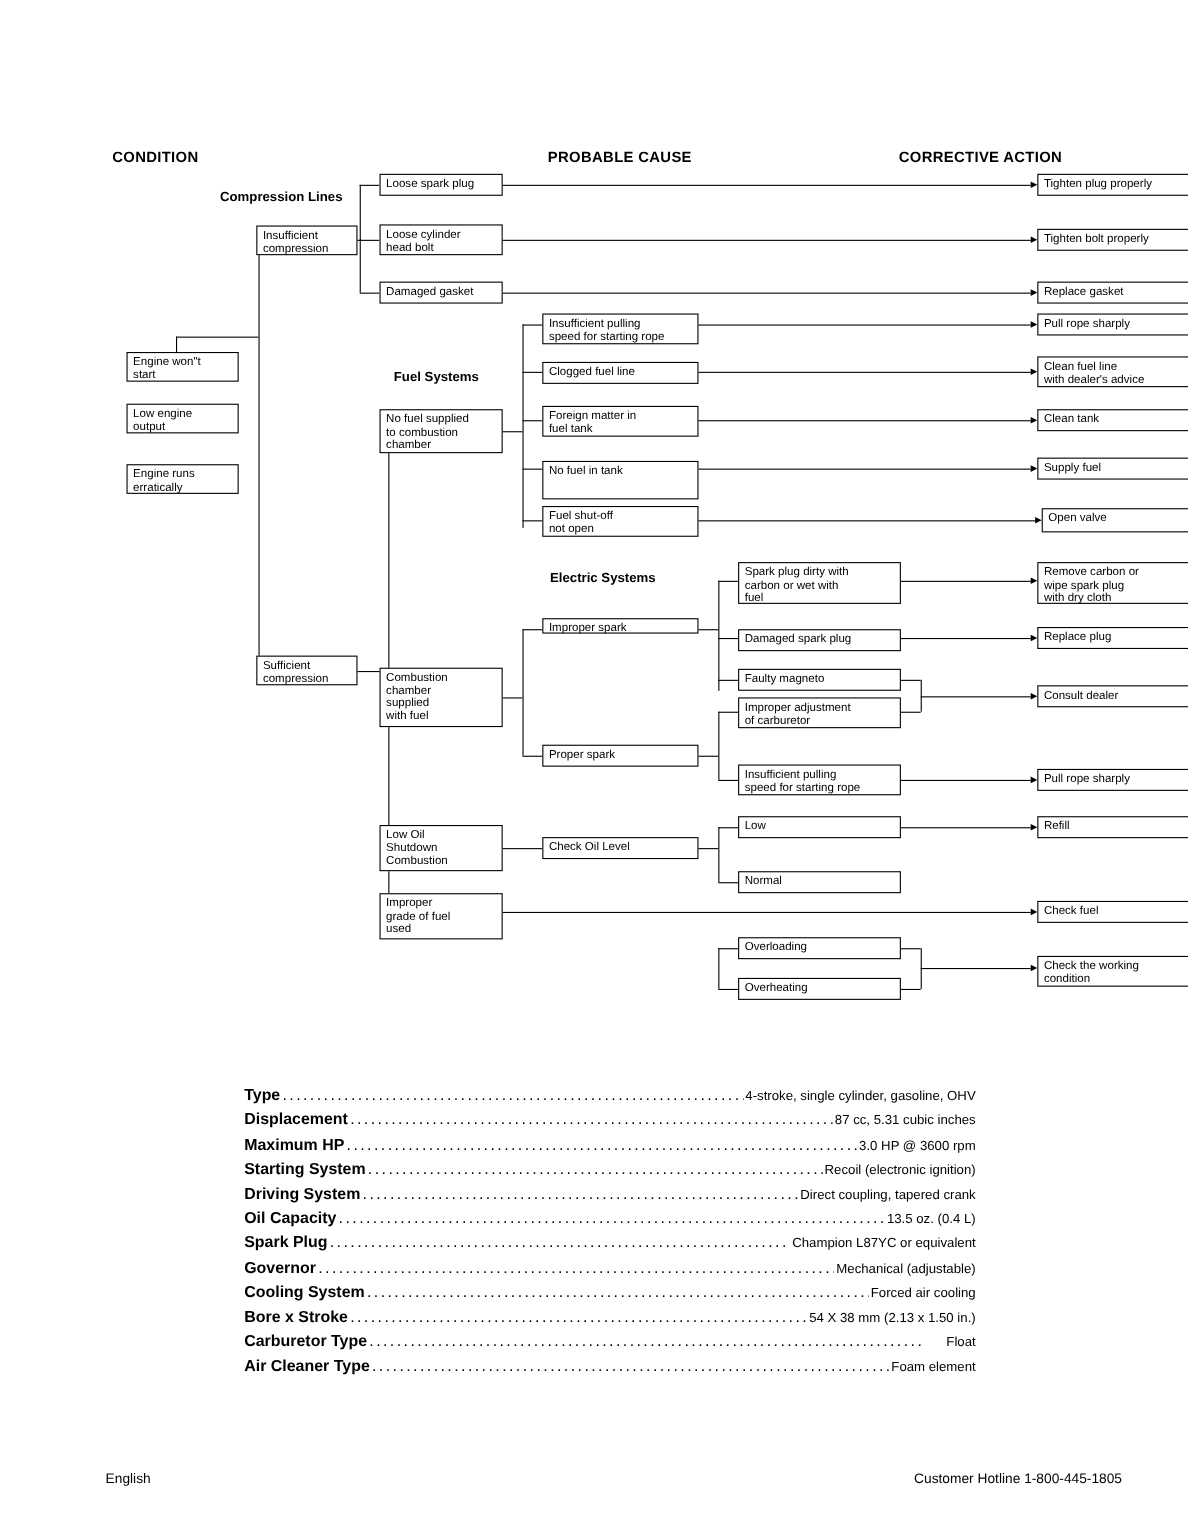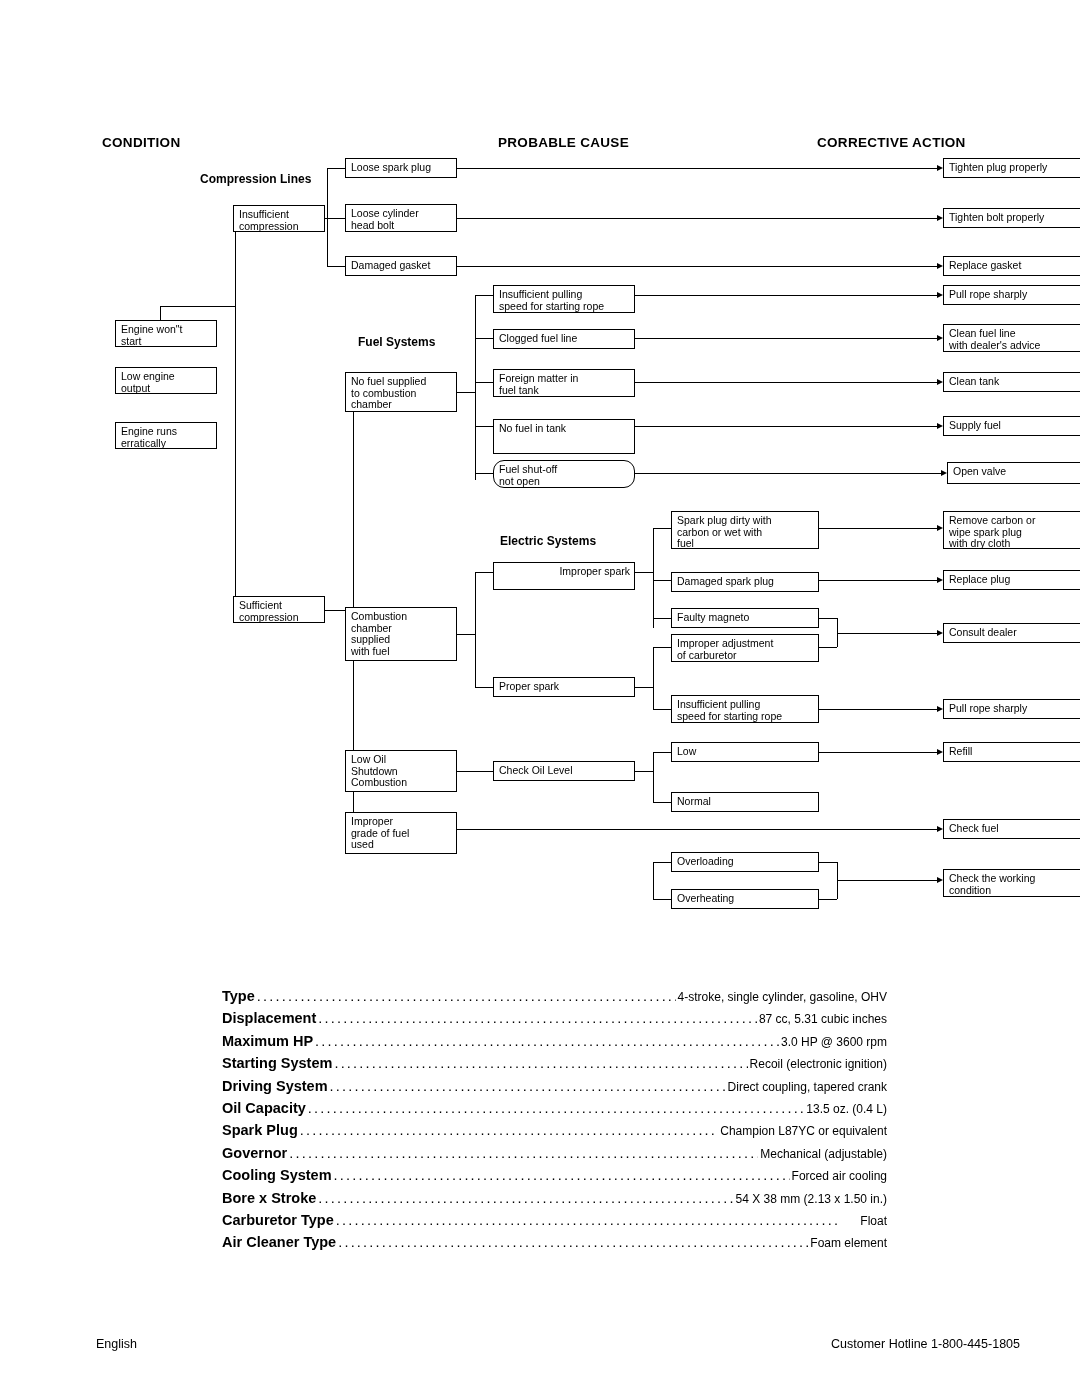--- a/index.html
+++ b/index.html
@@ -140,21 +140,21 @@
 
 
   <div class="col-head" id="head-condition">CONDITION</div>
   <div class="col-head" id="head-cause">PROBABLE CAUSE</div>
   <div class="col-head" id="head-action">CORRECTIVE ACTION</div>
 
   <div id="diagram">
 
     <div class="grouplabel" style="left:105px; top:62px;">Compression Lines</div>
     <div class="grouplabel" style="left:263px; top:225px;">Fuel Systems</div>
-    <div class="grouplabel" style="left:405px; top:408px;margin-top:16px;">Electric Systems</div>
+    <div class="grouplabel" style="left:405px; top:408px;">Electric Systems</div>
 
     <div class="node" style="left:20px; top:210px; width:102px; height:27px;">Engine won"t
 start</div>
     <div class="node" style="left:20px; top:257px; width:102px; height:27px;">Low engine
 output</div>
     <div class="node" style="left:20px; top:312px; width:102px; height:27px;">Engine runs
 erratically</div>
 
     <div class="ln vl" style="left:65px; top:196px; height:14px;"></div>
     <div class="ln vl" style="left:65px; top:196px; height:0px;"></div>
@@ -202,21 +202,21 @@
     <div class="ln hl" style="left:380px; top:272px; width:18px;"></div>
     <div class="ln hl" style="left:380px; top:316px; width:18px;"></div>
     <div class="ln hl" style="left:380px; top:363px; width:18px;"></div>
 
     <div class="node" style="left:398px; top:175px; width:142px; height:28px;">Insufficient pulling
 speed for starting rope</div>
     <div class="node" style="left:398px; top:219px; width:142px; height:20px;">Clogged fuel line</div>
     <div class="node" style="left:398px; top:259px; width:142px; height:28px;">Foreign matter in
 fuel tank</div>
     <div class="node" style="left:398px; top:309px; width:142px; height:35px;">No fuel in tank</div>
-    <div class="node" style="left:398px; top:350px; width:142px; height:28px;border-radius:11px;">Fuel shut-off
+    <div class="node" style="left:398px; top:350px; width:142px; height:28px;">Fuel shut-off
 not open</div>
 
     <div class="ln hl" style="left:540px; top:185px; width:302px;"></div>
     <div class="arrow" style="left:842px; top:181.5px;"></div>
     <div class="ln hl" style="left:540px; top:228px; width:302px;"></div>
     <div class="arrow" style="left:842px; top:224.5px;"></div>
     <div class="ln hl" style="left:540px; top:272px; width:302px;"></div>
     <div class="arrow" style="left:842px; top:268.5px;"></div>
     <div class="ln hl" style="left:540px; top:316px; width:302px;"></div>
     <div class="arrow" style="left:842px; top:312.5px;"></div>
@@ -226,21 +226,21 @@
     <div class="node" style="left:250px; top:497px; width:112px; height:54px;">Combustion
 chamber
 supplied
 with fuel</div>
 
     <div class="ln hl" style="left:362px; top:524px; width:18px;"></div>
     <div class="ln vl" style="left:380px; top:462px; height:115px;"></div>
     <div class="ln hl" style="left:380px; top:462px; width:18px;"></div>
     <div class="ln hl" style="left:380px; top:577px; width:18px;"></div>
 
-    <div class="node" style="left:398px; top:452px; width:142px; height:28px;text-align:right;">Improper spark</div>
+    <div class="node" style="left:398px; top:452px; width:142px; height:14px;">Improper spark</div>
     <div class="node" style="left:398px; top:567px; width:142px; height:20px;">Proper spark</div>
 
     <div class="ln hl" style="left:540px; top:462px; width:18px;"></div>
     <div class="ln vl" style="left:558px; top:418px; height:100px;"></div>
     <div class="ln hl" style="left:558px; top:418px; width:18px;"></div>
     <div class="ln hl" style="left:558px; top:470px; width:18px;"></div>
     <div class="ln hl" style="left:558px; top:508px; width:18px;"></div>
 
     <div class="node" style="left:576px; top:401px; width:148px; height:38px;">Spark plug dirty with
 carbon or wet with

